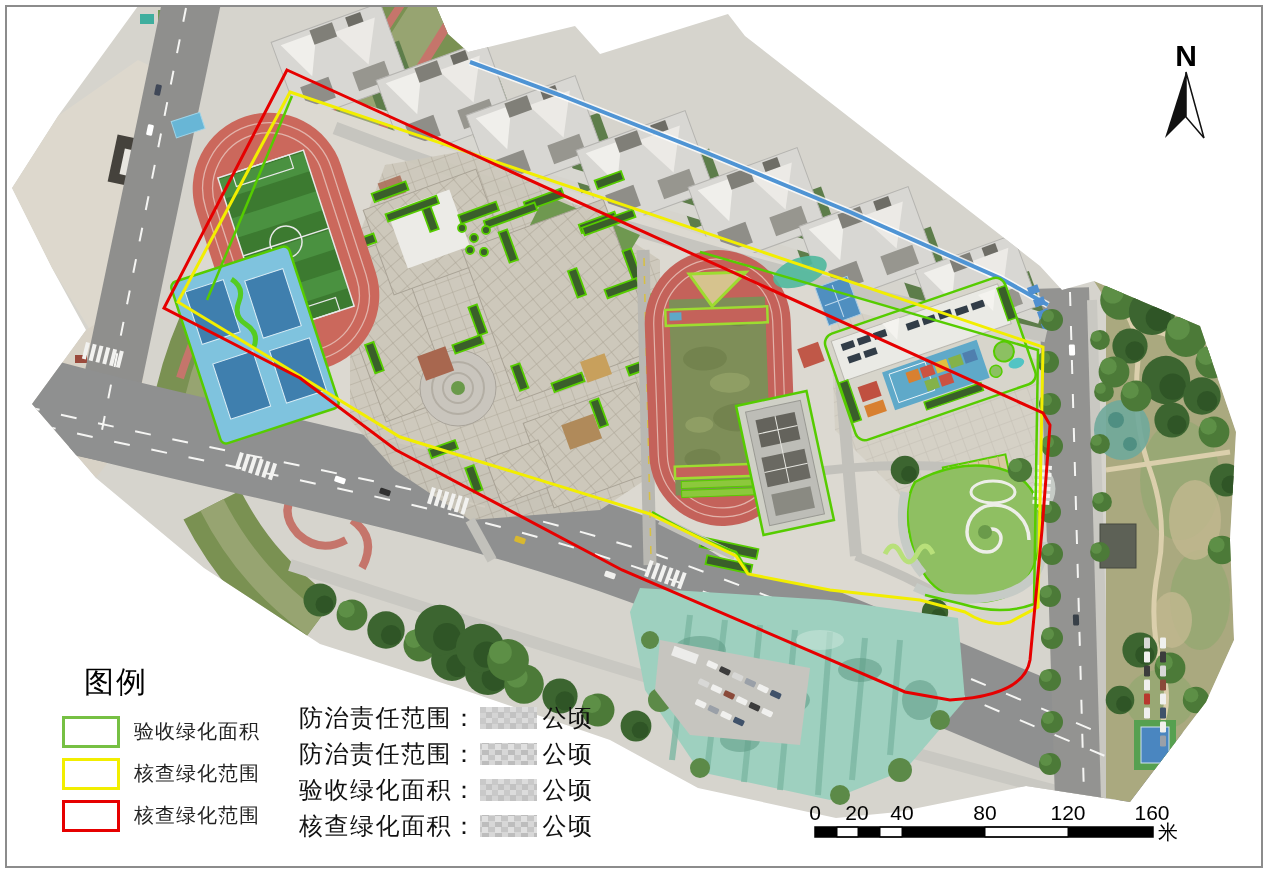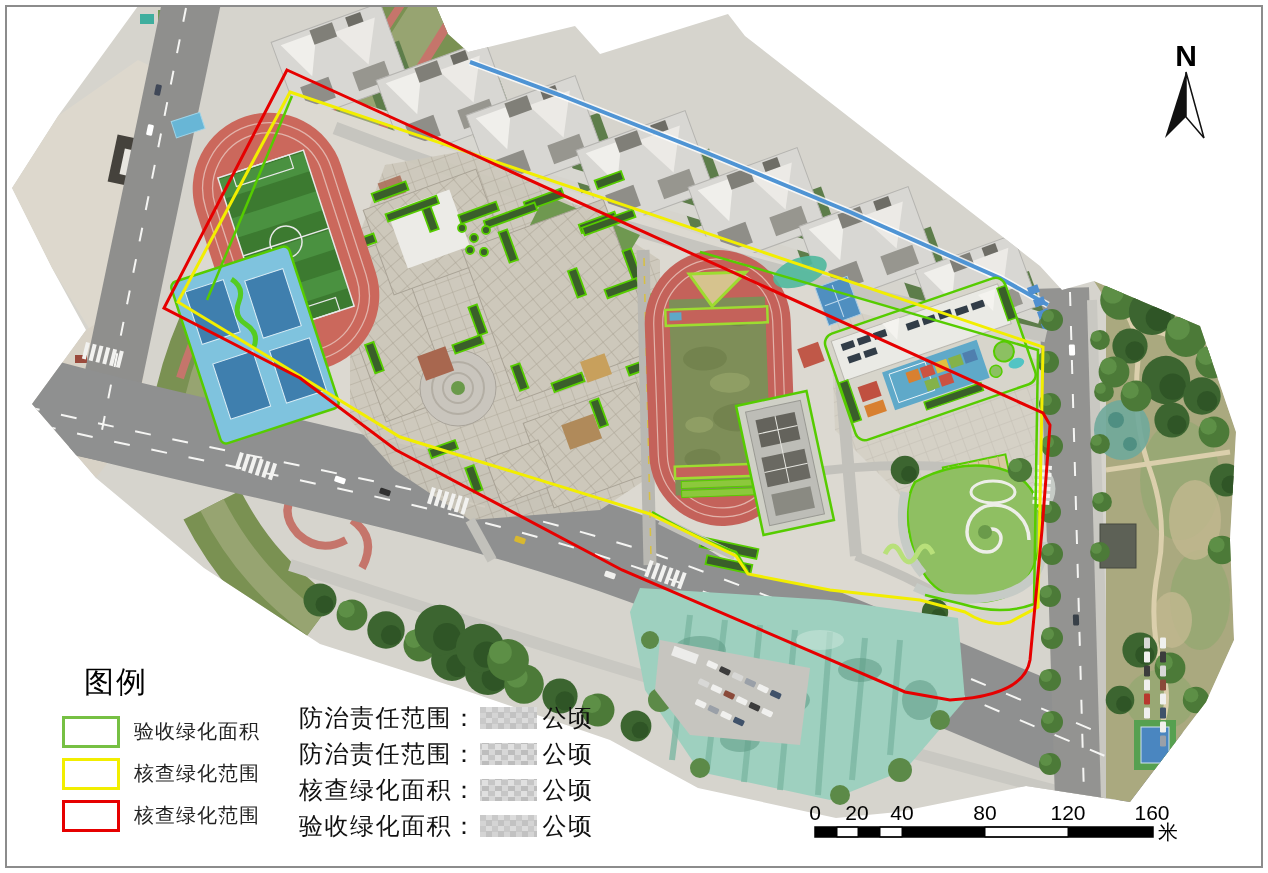--- a/index.html
+++ b/index.html
@@ -585,21 +585,21 @@
 </div>
 
 <div class="stats">
   <div class="stat-row">
     <span>防治责任范围：</span><span class="mosaic"></span><span>公顷</span>
   </div>
   <div class="stat-row">
     <span>防治责任范围：</span><span class="mosaic m2"></span><span>公顷</span>
   </div>
   <div class="stat-row">
+    <span>验收绿化面积：</span><span class="mosaic"></span><span>公顷</span>
+  </div>
+  <div class="stat-row">
     <span>核查绿化面积：</span><span class="mosaic m2"></span><span>公顷</span>
   </div>
-  <div class="stat-row">
-    <span>验收绿化面积：</span><span class="mosaic"></span><span>公顷</span>
-  </div>
 </div>
 
 <div class="frame"></div>
 </div>
 
 </body></html>

